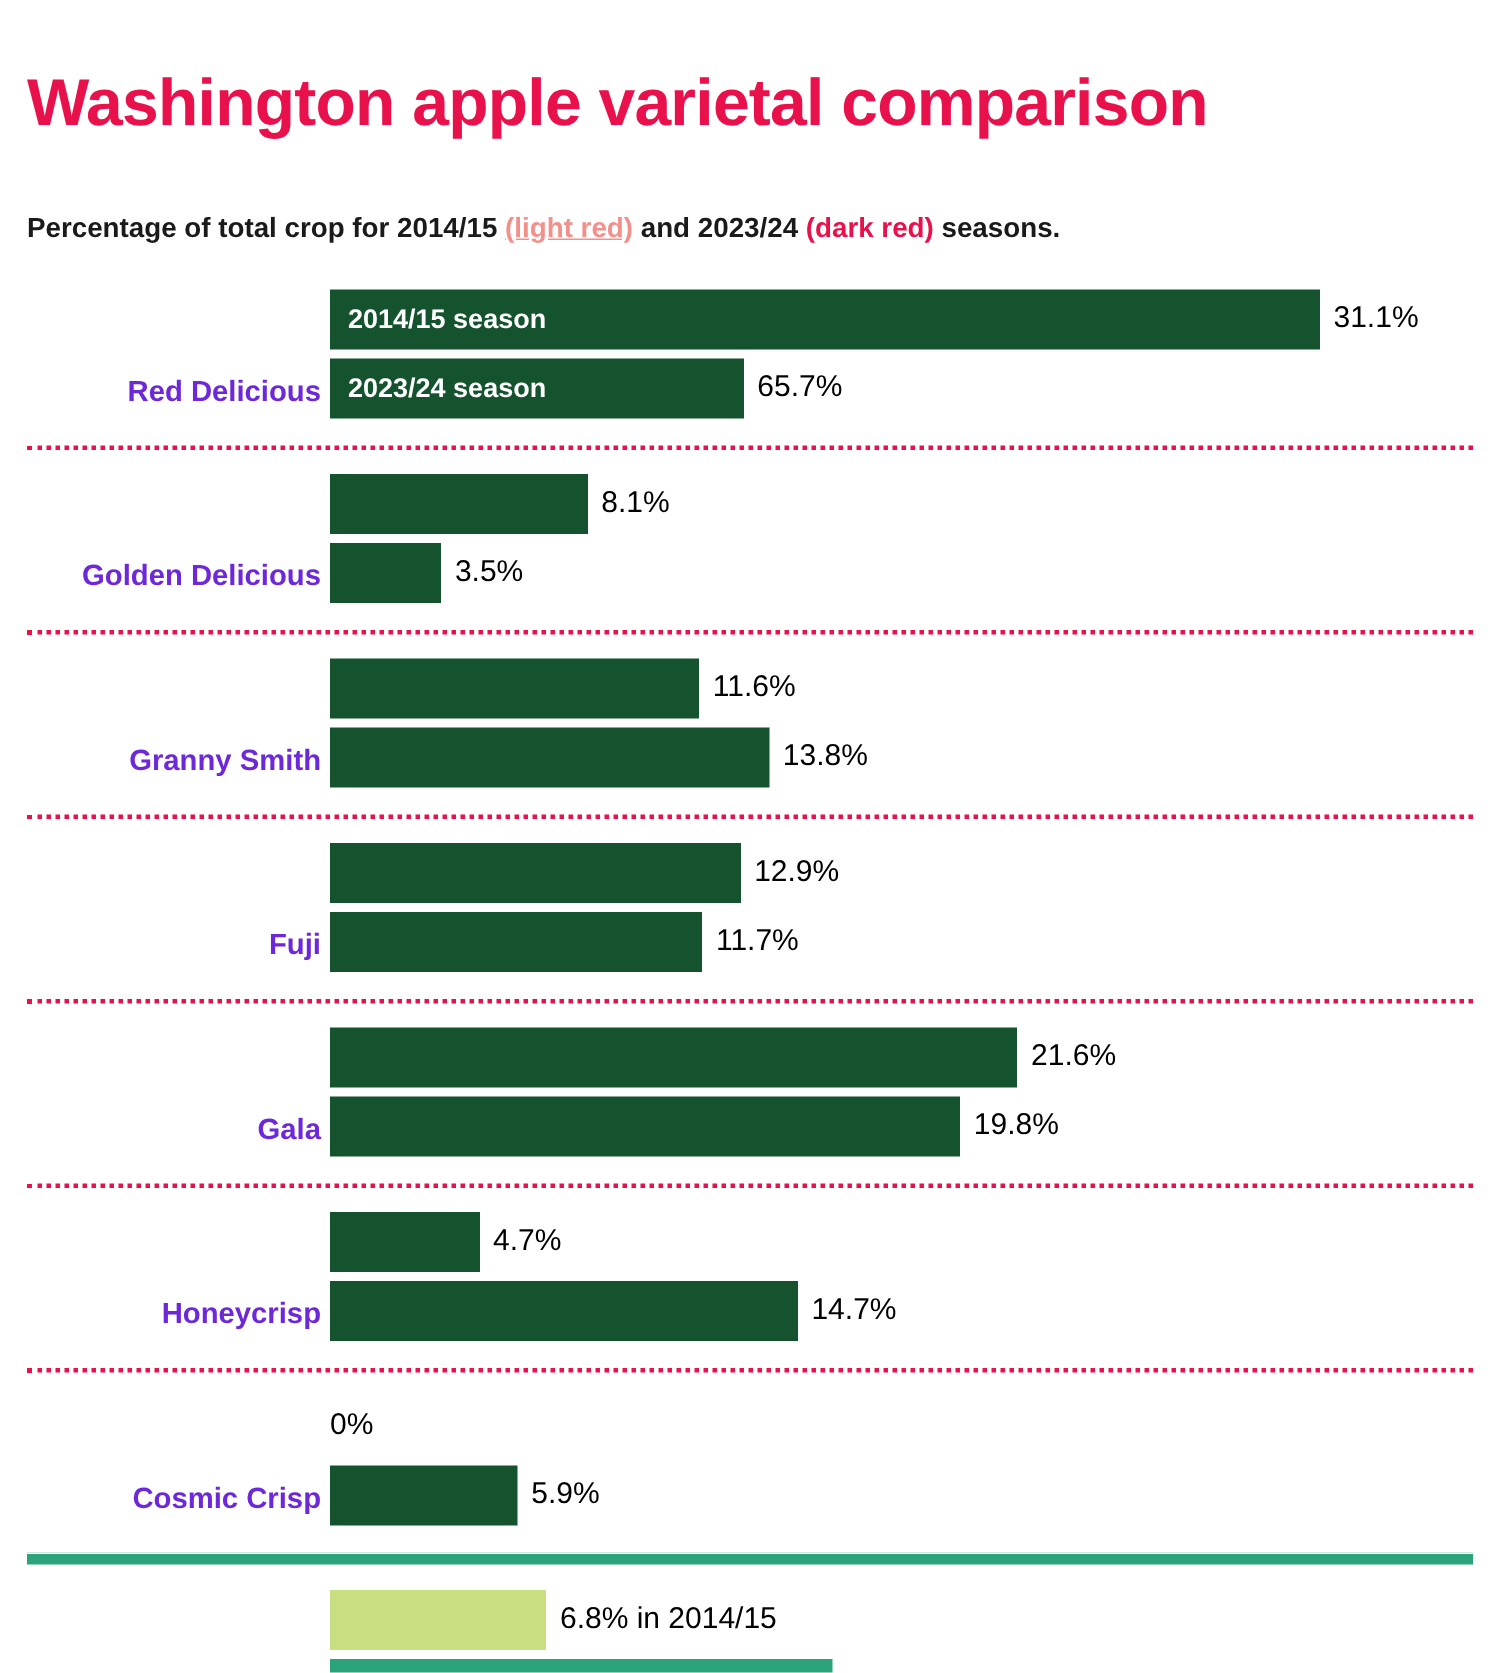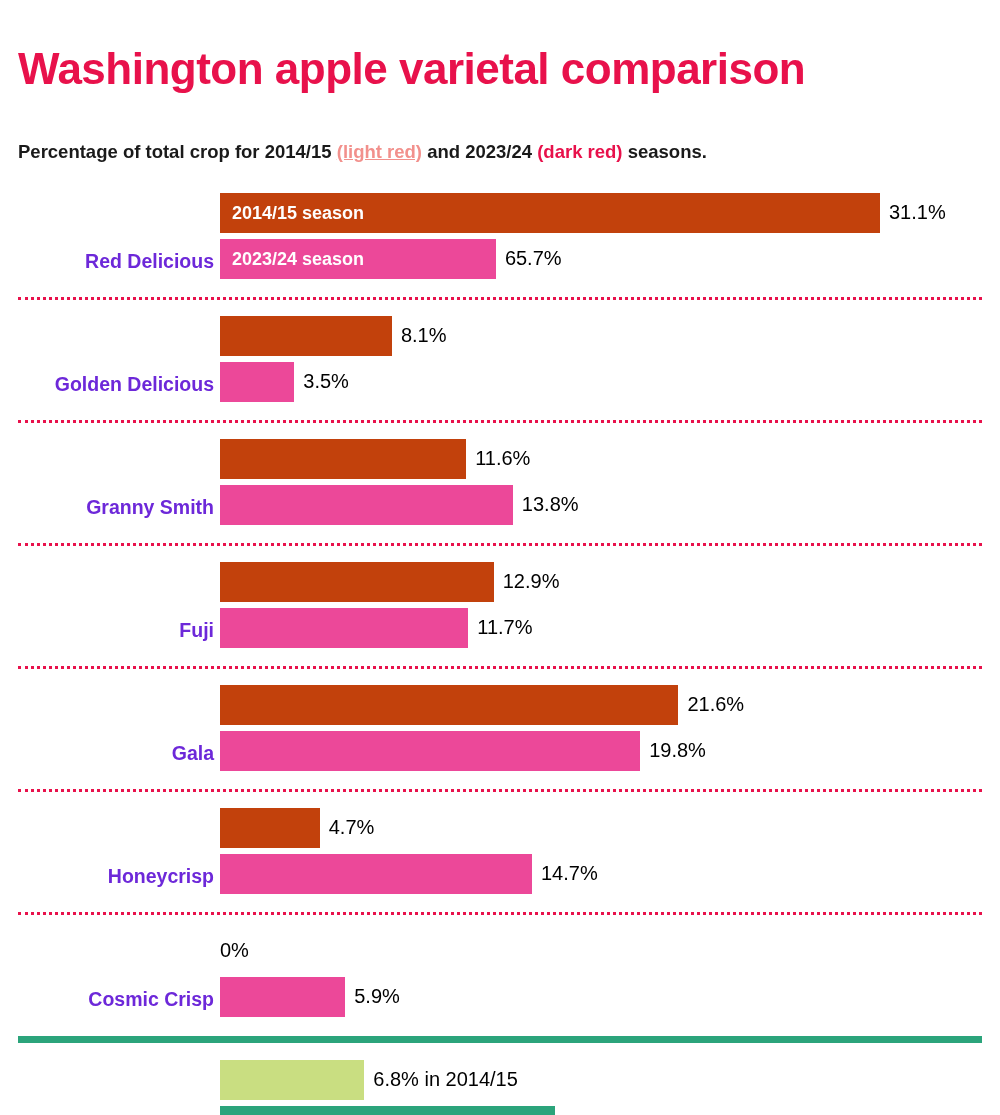--- a/index.html
+++ b/index.html
@@ -96,22 +96,22 @@
     display: flex;
     align-items: center;
   }
   .barrow.top    { top: 16px; }
   .barrow.bottom { top: 62px; }
 
   .bar {
     height: 40px;
     flex: 0 0 auto;
   }
-  .bar.light   { background: #c2410c; }
-  .bar.dark    { background: #ec4899; }
+  .bar.light   { background: #14532d; }
+  .bar.dark    { background: #14532d; }
   .bar.olive   { background: #C9DE81; }
   .bar.green   { background: #2BA47B; }
 
   .inbar-label {
     position: absolute;
     left: 12px;
     top: 50%;
     transform: translateY(-50%);
     color: #ffffff;
     font-size: 18px;

